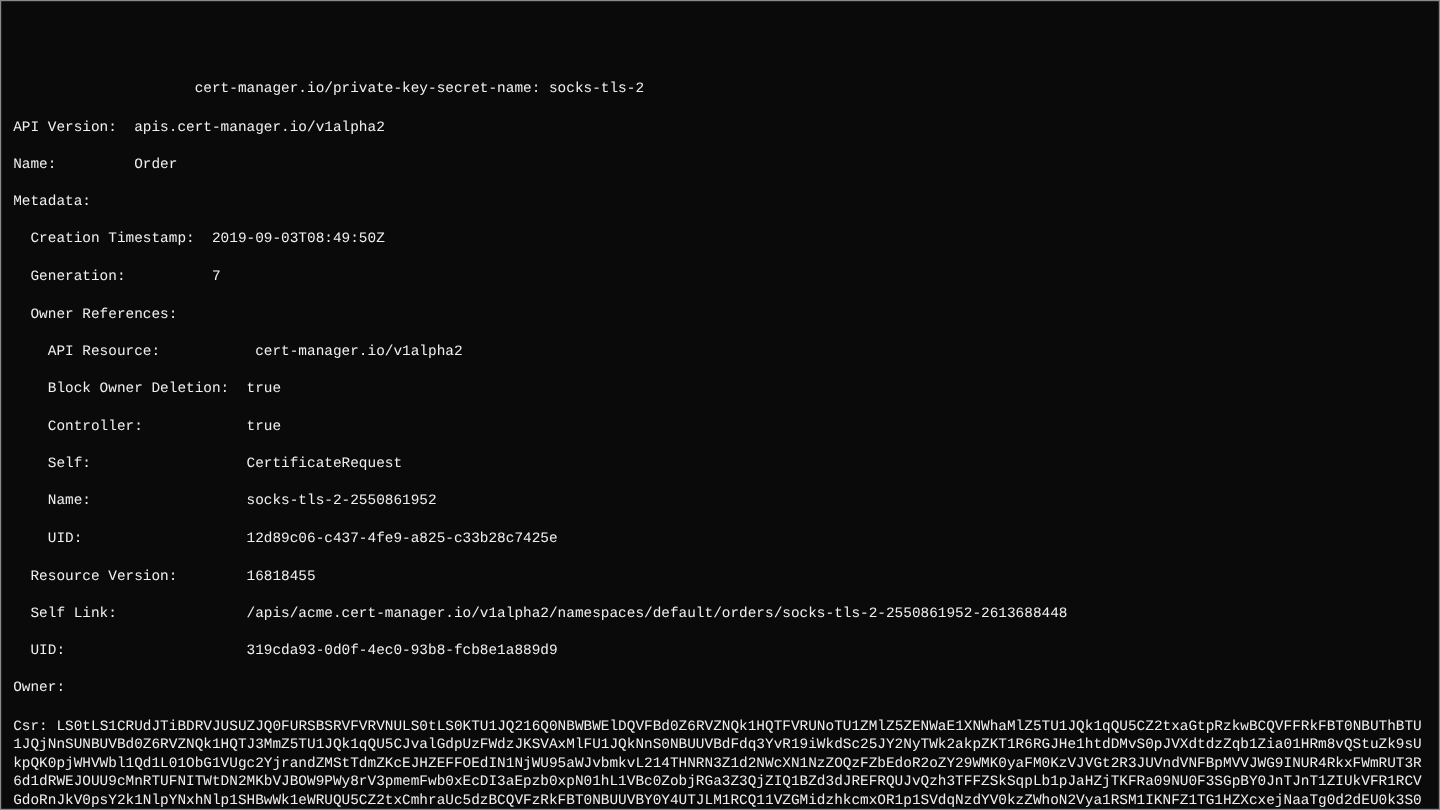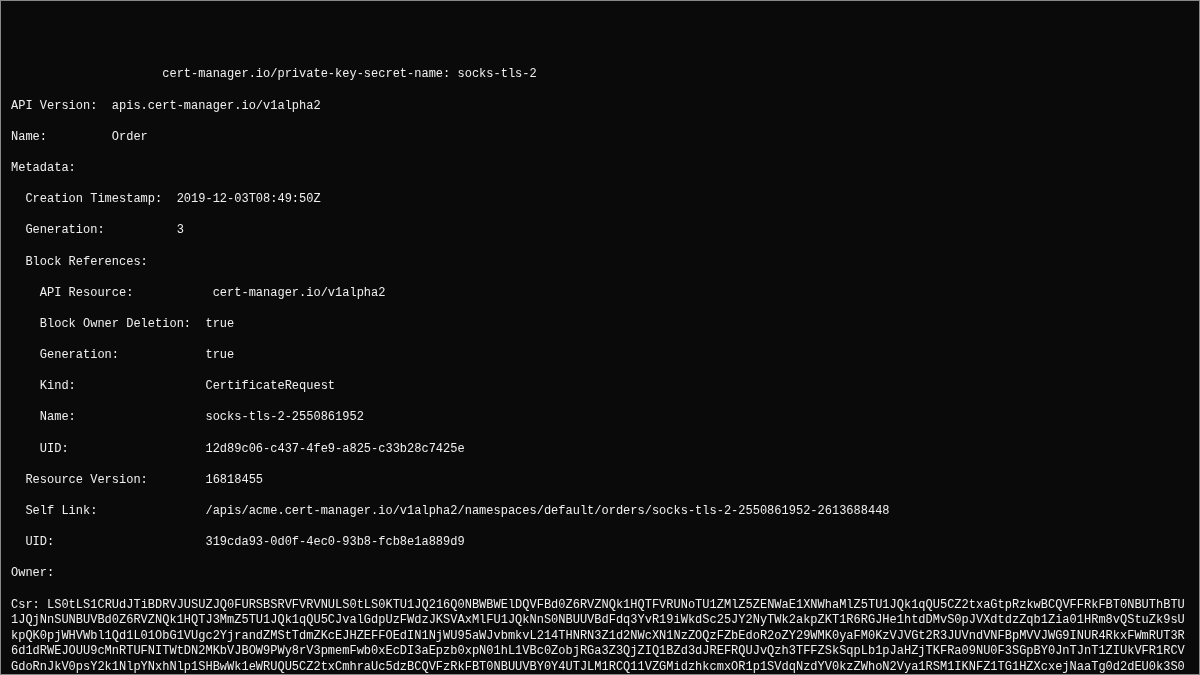--- a/index.html
+++ b/index.html
@@ -31,27 +31,27 @@
   </style>
 </head>
 <body>
 
 
 
 <span class="line">                     cert-manager.io/private-key-secret-name: socks-tls-2</span>
 <span class="line">API Version:  apis.cert-manager.io/v1alpha2</span>
 <span class="line">Name:         Order</span>
 <span class="line">Metadata:</span>
-<span class="line">  Creation Timestamp:  2019-12-03T08:49:50Z</span>
-<span class="line">  Generation:          3</span>
-<span class="line">  Block References:</span>
+<span class="line">  Creation Timestamp:  2019-09-03T08:49:50Z</span>
+<span class="line">  Generation:          7</span>
+<span class="line">  Owner References:</span>
 <span class="line">    API Resource:           cert-manager.io/v1alpha2</span>
 <span class="line">    Block Owner Deletion:  true</span>
-<span class="line">    Generation:            true</span>
-<span class="line">    Kind:                  CertificateRequest</span>
+<span class="line">    Controller:            true</span>
+<span class="line">    Self:                  CertificateRequest</span>
 <span class="line">    Name:                  socks-tls-2-2550861952</span>
 <span class="line">    UID:                   12d89c06-c437-4fe9-a825-c33b28c7425e</span>
 <span class="line">  Resource Version:        16818455</span>
 <span class="line">  Self Link:               /apis/acme.cert-manager.io/v1alpha2/namespaces/default/orders/socks-tls-2-2550861952-2613688448</span>
 <span class="line">  UID:                     319cda93-0d0f-4ec0-93b8-fcb8e1a889d9</span>
 <span class="line">Owner:</span>
 <div class="csr-block"><span>  Csr:   </span><span>LS0tLS1CRUdJTiBDRVJUSUZJQ0FURSBSRVFVRVNULS0tLS0KTU1JQ216Q0NBWBWElDQVFBd0Z6RVZNQk1HQTFVRUNoTU1ZMlZ5ZENWaE1XNWhaMlZ5TU1JQk1qQU5CZ2txaGtpRzkwBCQVFFRkFBT0NBUThBTU1JQjNnSUNBUVBd0Z6RVZNQk1HQTJ3MmZ5TU1JQk1qQU5CJvalGdpUzFWdzJKSVAxMlFU1JQkNnS0NBUUVBdFdq3YvR19iWkdSc25JY2NyTWk2akpZKT1R6RGJHe1htdDMvS0pJVXdtdzZqb1Zia01HRm8vQStuZk9sUkpQK0pjWHVWbl1Qd1L01ObG1VUgc2YjrandZMStTdmZKcEJHZEFFOEdIN1NjWU95aWJvbmkvL214THNRN3Z1d2NWcXN1NzZOQzFZbEdoR2oZY29WMK0yaFM0KzVJVGt2R3JUVndVNFBpMVVJWG9INUR4RkxFWmRUT3R6d1dRWEJOUU9cMnRTUFNITWtDN2MKbVJBOW9PWy8rV3pmemFwb0xEcDI3aEpzb0xpN01hL1VBc0ZobjRGa3Z3QjZIQ1BZd3dJREFRQUJvQzh3TFFZSkSqpLb1pJaHZjTKFRa09NU0F3SGpBY0JnTJnT1ZIUkVFR1RCVGdoRnJkV0psY2k1NlpYNxhNlp1SHBwWk1eWRUQU5CZ2txCmhraUc5dzBCQVFzRkFBT0NBUUVBY0Y4UTJLM1RCQ11VZGMidzhkcmxOR1p1SVdqNzdYV0kzZWhoN2Vya1RSM1IKNFZ1TG1HZXcxejNaaTg0d2dEU0k3S0wrV0RCVnE3VklJe1dnb0dhRVNwZEVE</span></div>
 
 
 

